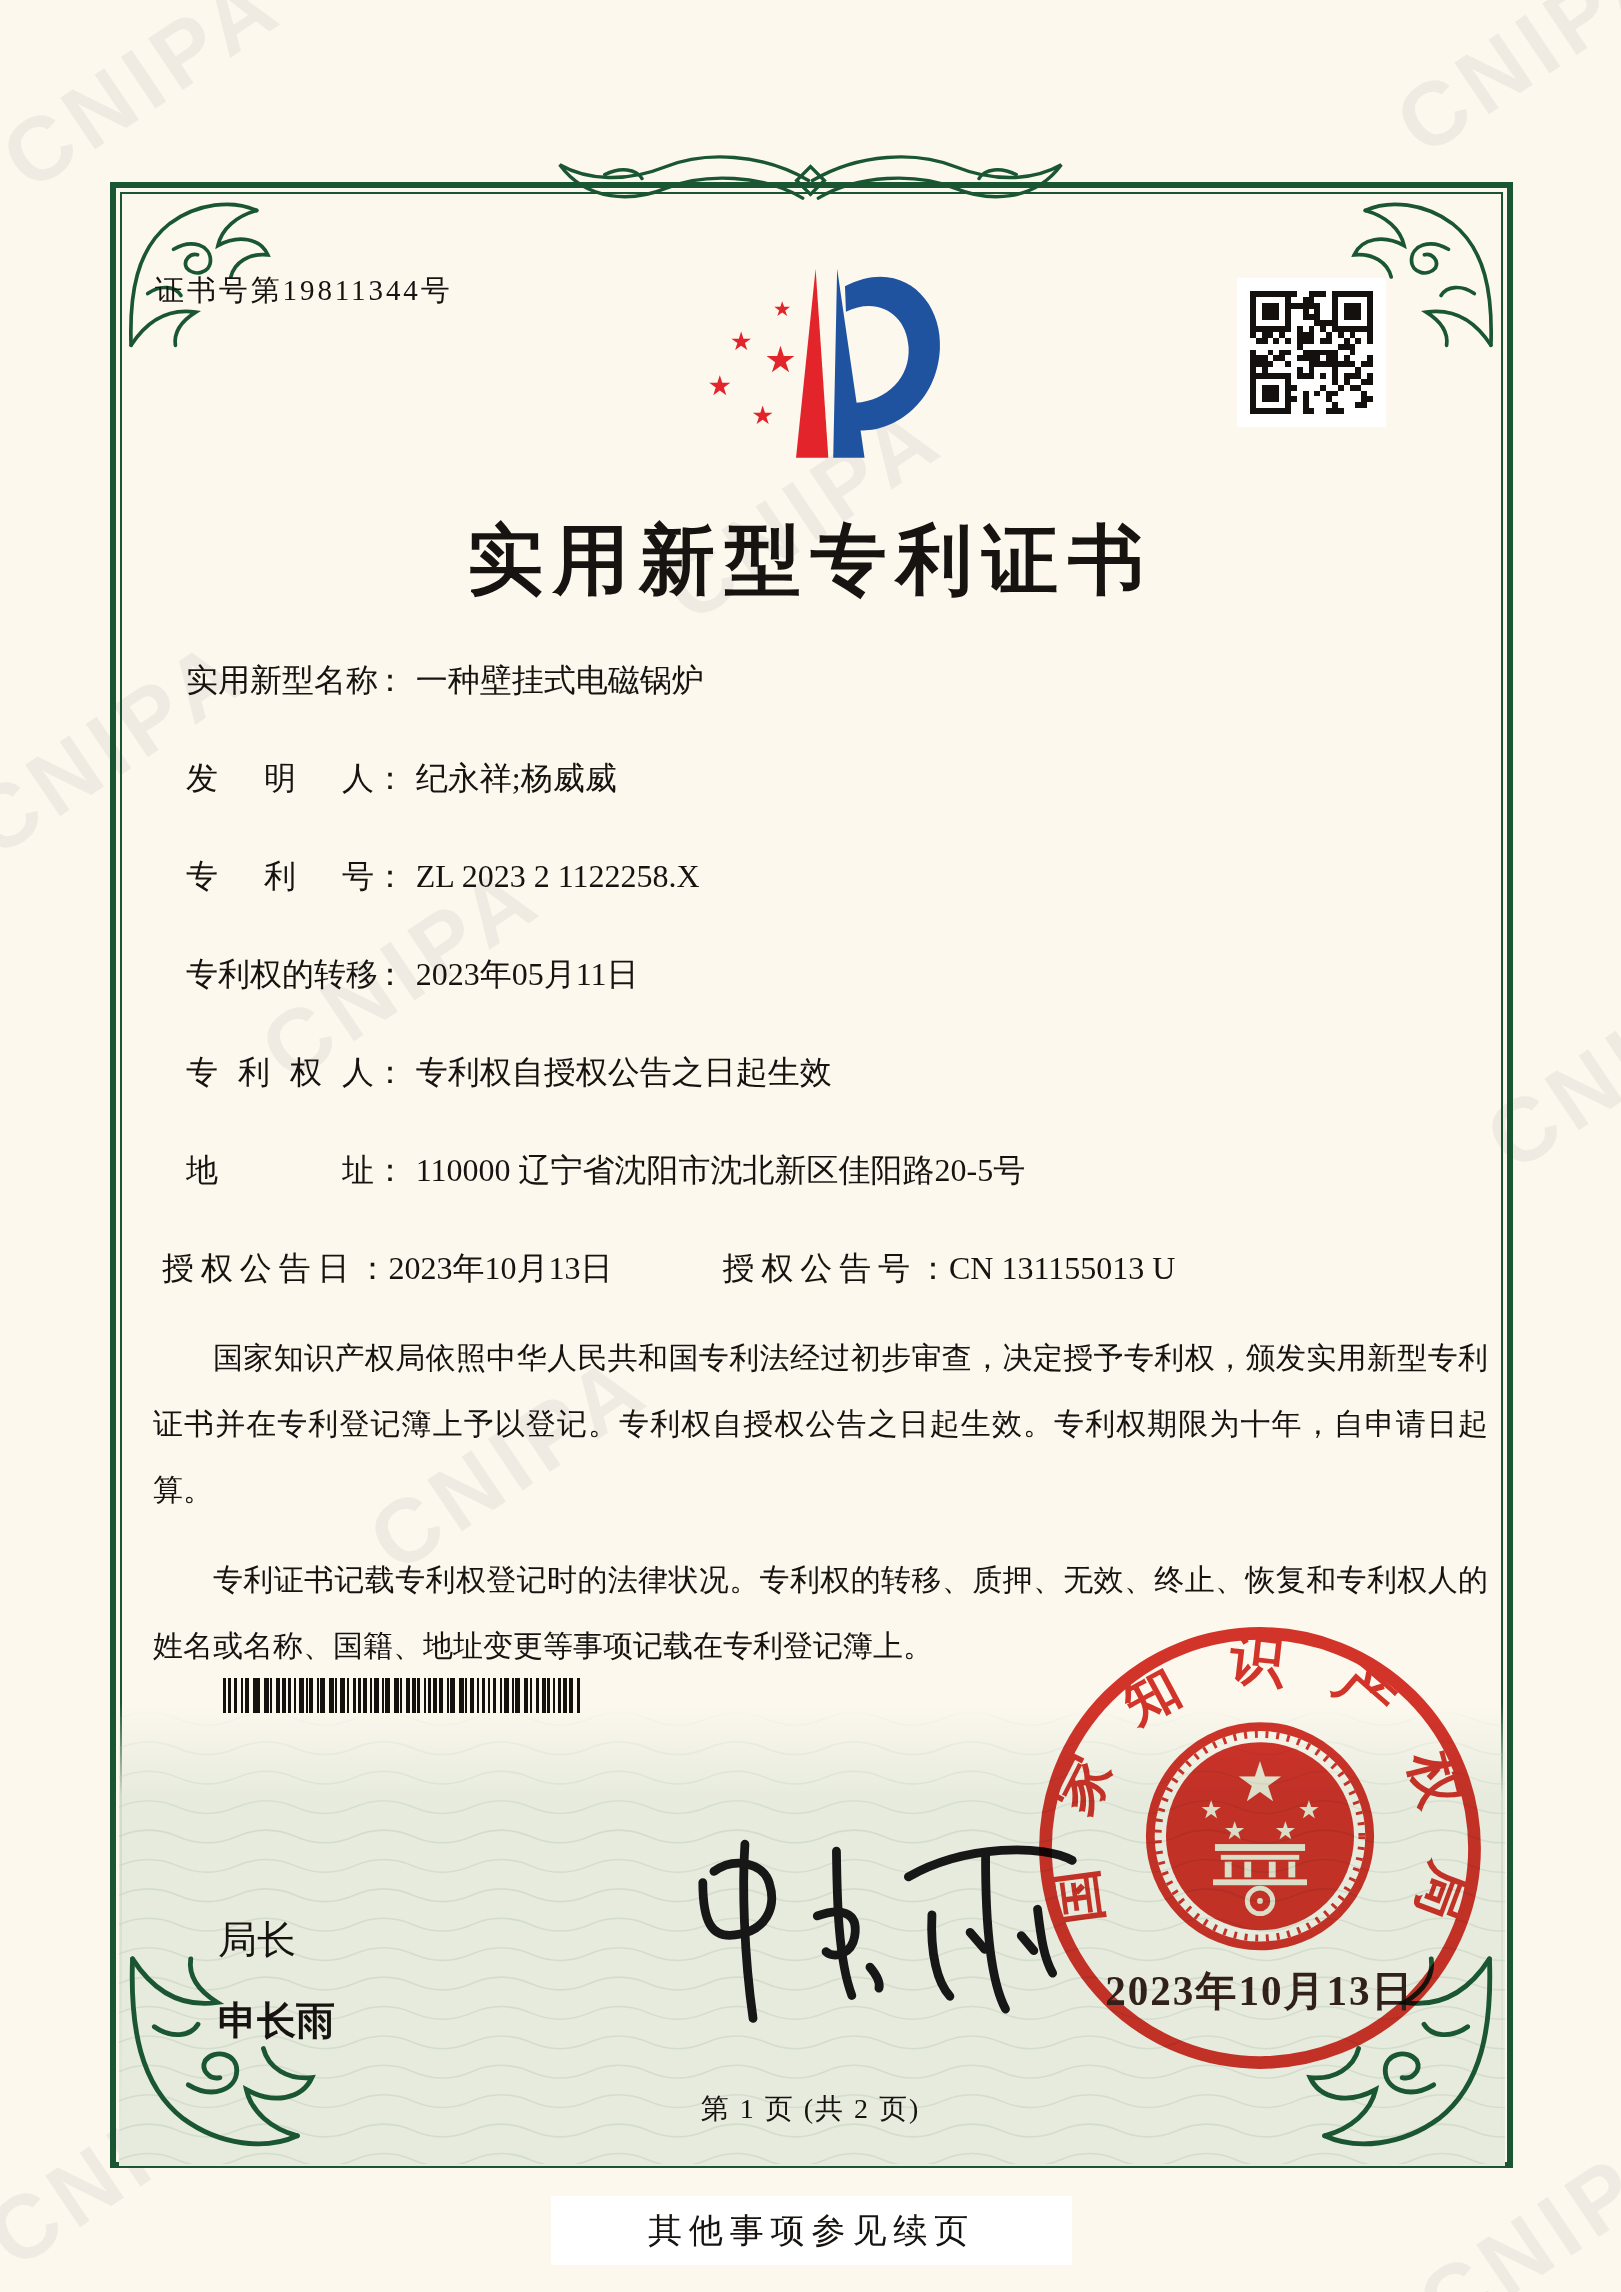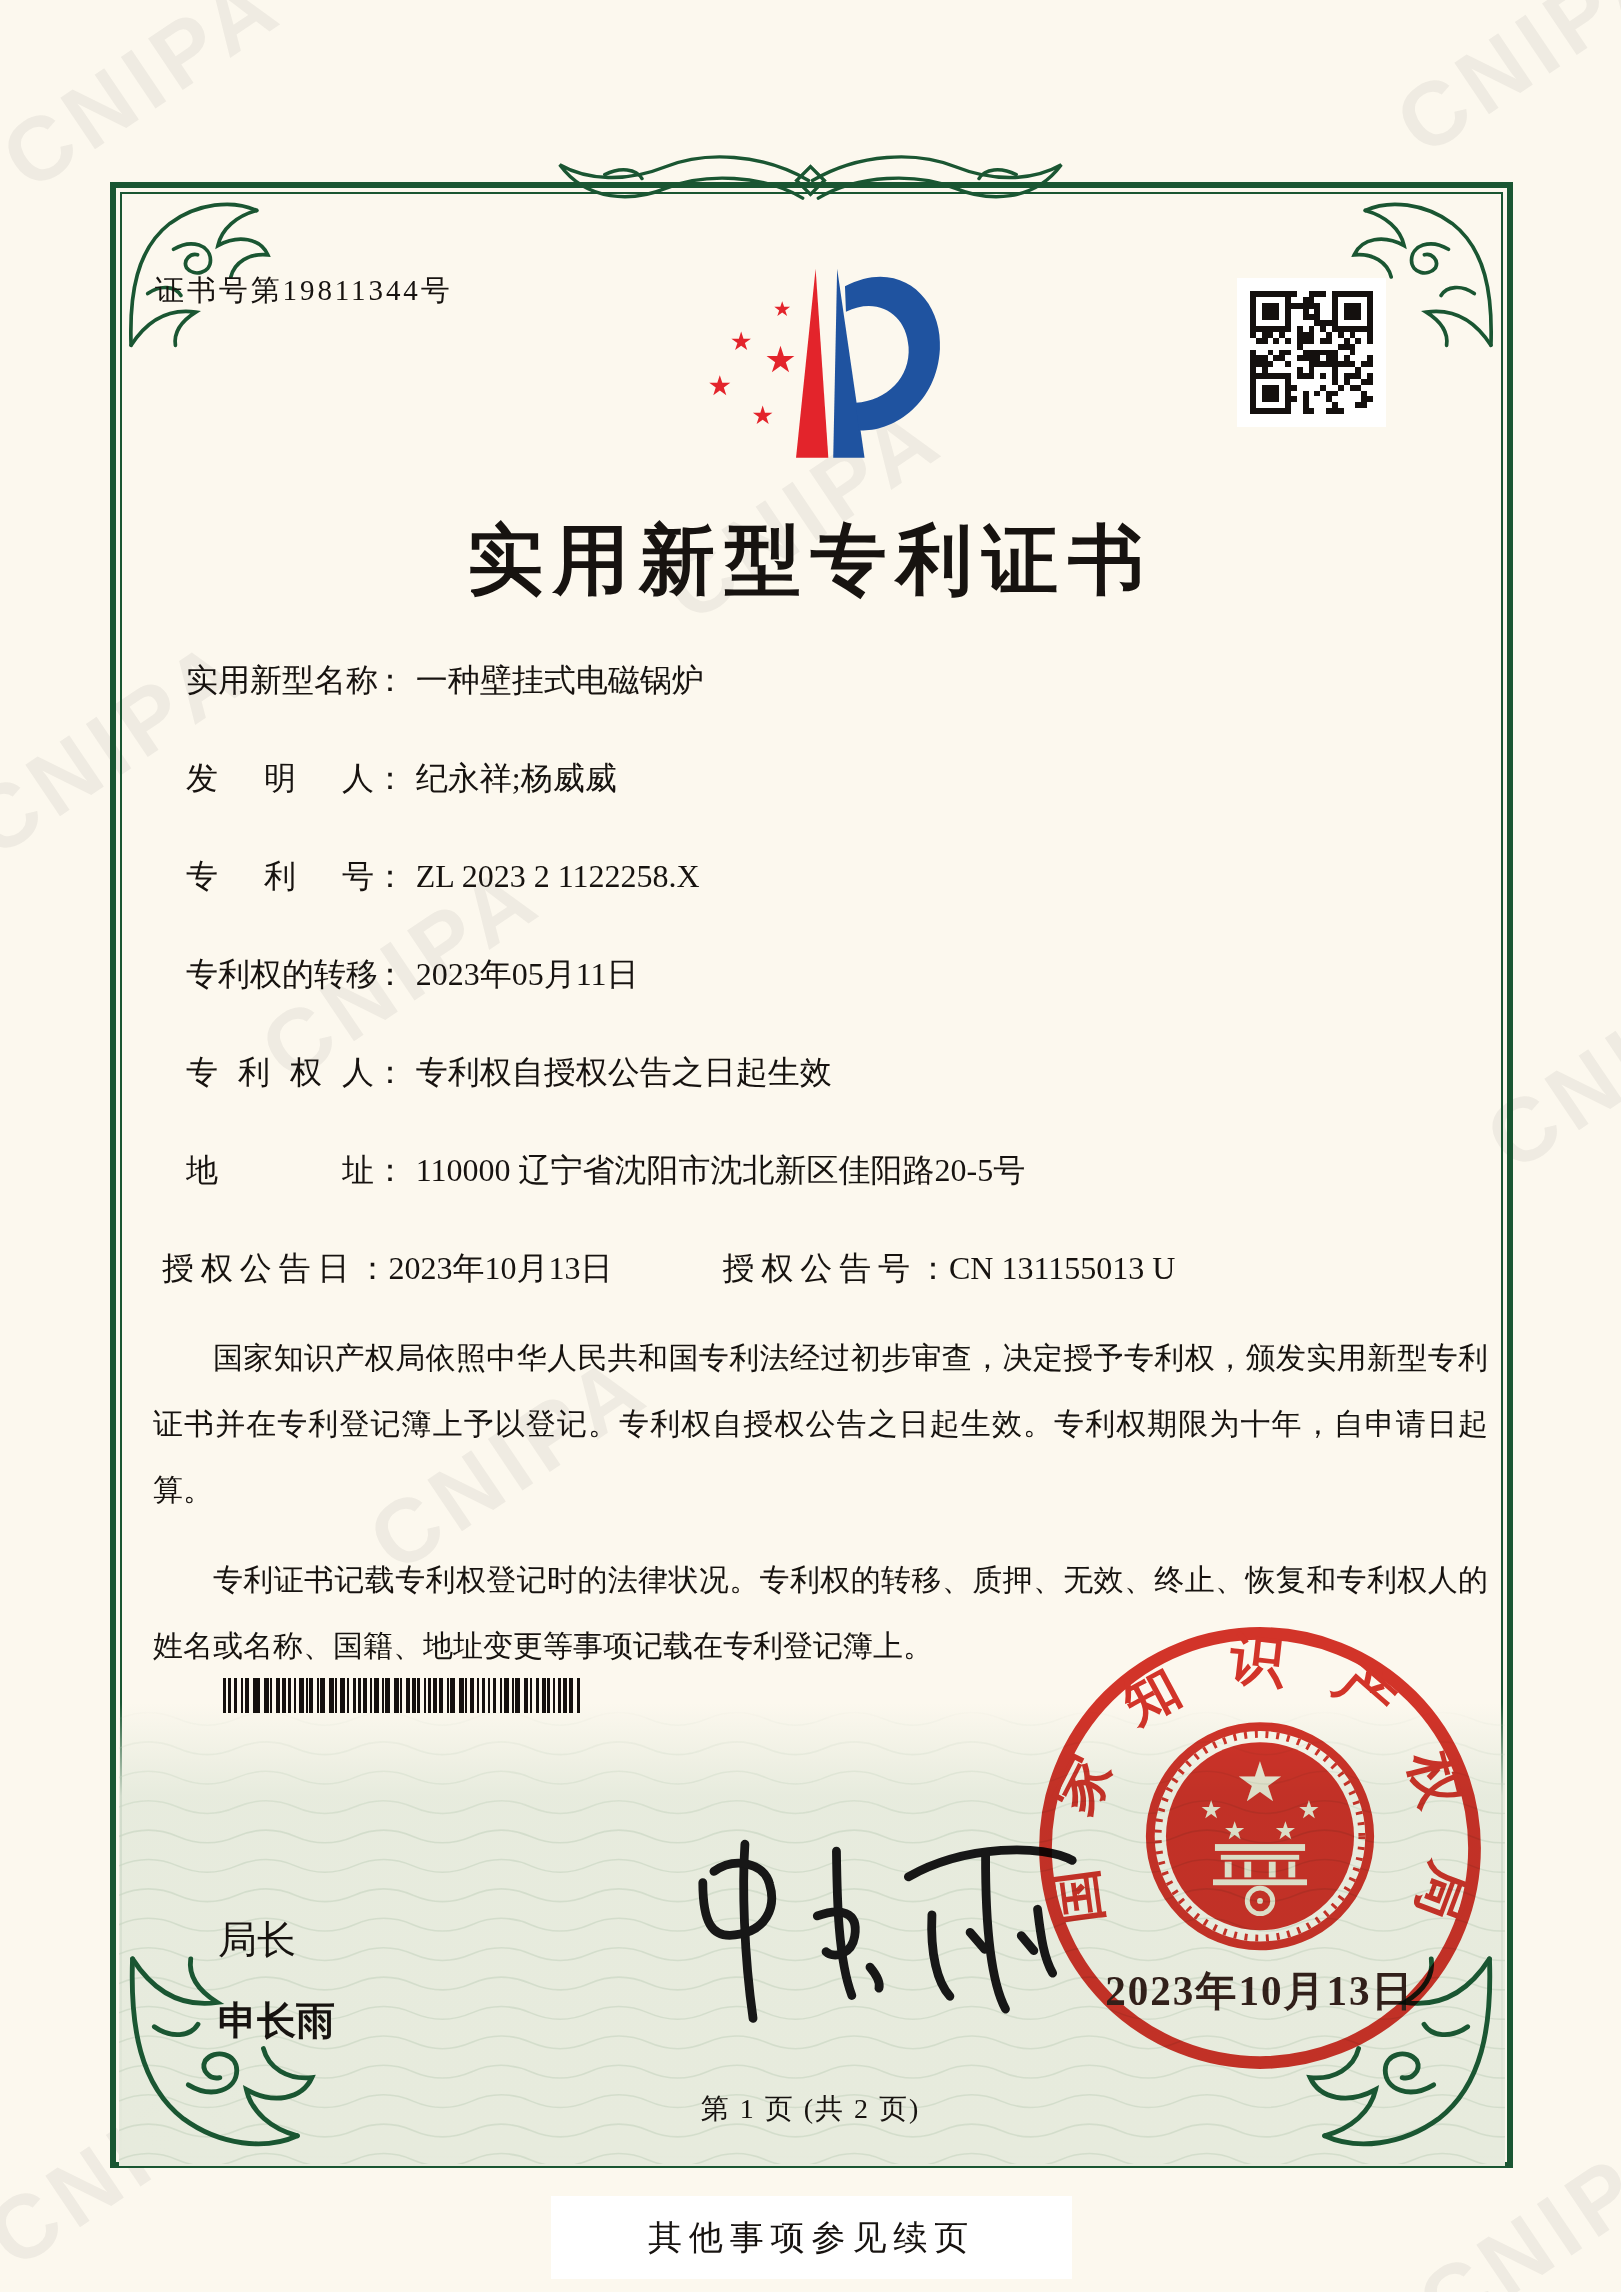--- a/index.html
+++ b/index.html
@@ -60,21 +60,21 @@
   }
   #officer { position:absolute; left:218px; top:1913px; z-index:4;
     font-family:"Liberation Sans","DejaVu Sans",sans-serif; font-size:39px; }
   #officer .name { margin-top:27.4px;font-weight:bold; }
   #signature { position:absolute; left:676px; top:1819px; z-index:5; transform:rotate(-3deg); }
   #seal { position:absolute; left:1021px; top:1609px; z-index:6; opacity:.94; mix-blend-mode:multiply; }
   #seal text { font-weight:bold; }
   
   #page-no { position:absolute; left:0; top:2090px; width:100%; text-align:center; font-size:28px; z-index:4; letter-spacing:2px; }
   #note-box {
-    position:absolute; left:551px; top:2196px; width:521px; height:83px; background:#ffffff; z-index:4;
+    position:absolute; left:551px; top:2196px; width:521px; height:69px; background:#ffffff; z-index:4;
     display:flex; align-items:center; justify-content:center;
     font-size:34px; letter-spacing:6.9px;
   }
 </style>
 </head>
 <body>
 
 <div id="page">
 
   <span class="wm" style="left:-13.7px;top:29px">CNIPA</span>

